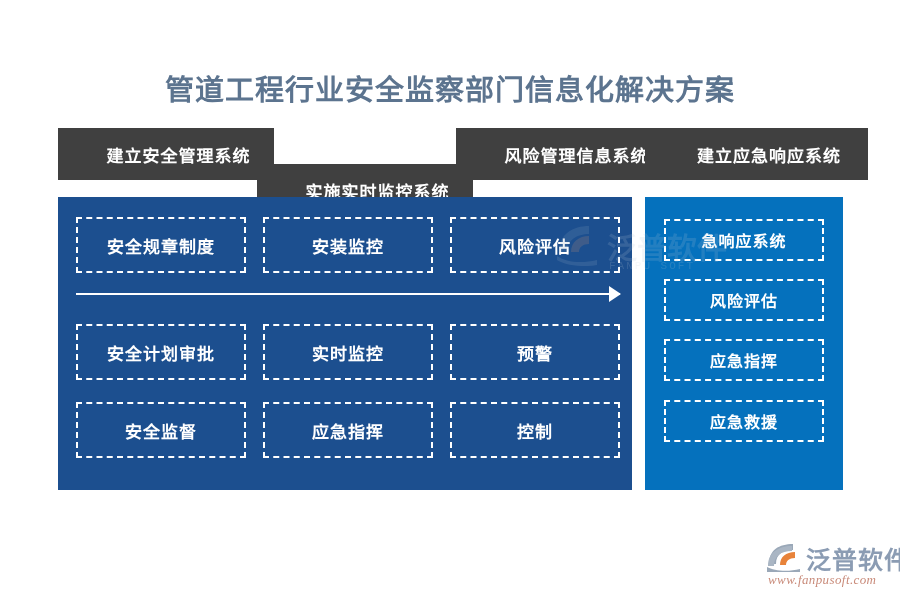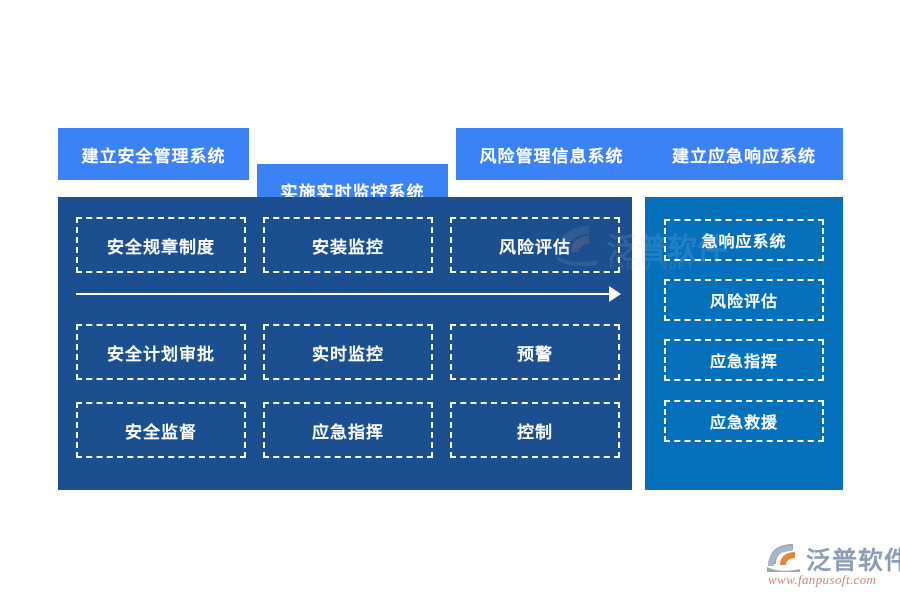--- a/index.html
+++ b/index.html
@@ -43,30 +43,31 @@
     position: absolute;
     left: 58px;
     top: 128px;
     width: 785px;
     height: 52px;
   }
   .header-chip {
     position: absolute;
     top: 0;
     height: 52px;
-    background: #3b82f6;
+    background: #404040;
     color: #ffffff;
     display: flex;
     align-items: center;
     justify-content: center;
     font-size: 17px;
     font-weight: 700;
     letter-spacing: 1px;
     white-space: nowrap;
     font-family: "Liberation Serif", "DejaVu Serif", serif;
+    padding-left: 25px;
   }
   .header-chip.c0 { left: 0px;   width: 191px; }
   .header-chip.c1 { left: 199px; width: 191px; margin-top: 36px; }
   .header-chip.c2 { left: 398px; width: 191px; }
   .header-chip.c3 { left: 587px; width: 198px; }
 
   
   .panel-left {
     position: absolute;
     left: 58px;
@@ -219,20 +220,21 @@
     white-space: nowrap;
     font-family: "Liberation Serif", "DejaVu Serif", serif;
     font-style: italic;
   }
 </style>
 </head>
 <body>
 
 <div id="canvas">
 
+  <div class="page-title">管道工程行业安全监察部门信息化解决方案</div>
 
   <div class="header-row">
     <div class="header-chip c0">建立安全管理系统</div>
     <div class="header-chip c1">实施实时监控系统</div>
     <div class="header-chip c2">风险管理信息系统</div>
     <div class="header-chip c3">建立应急响应系统</div>
   </div>
 
   <div class="panel-left">
 

